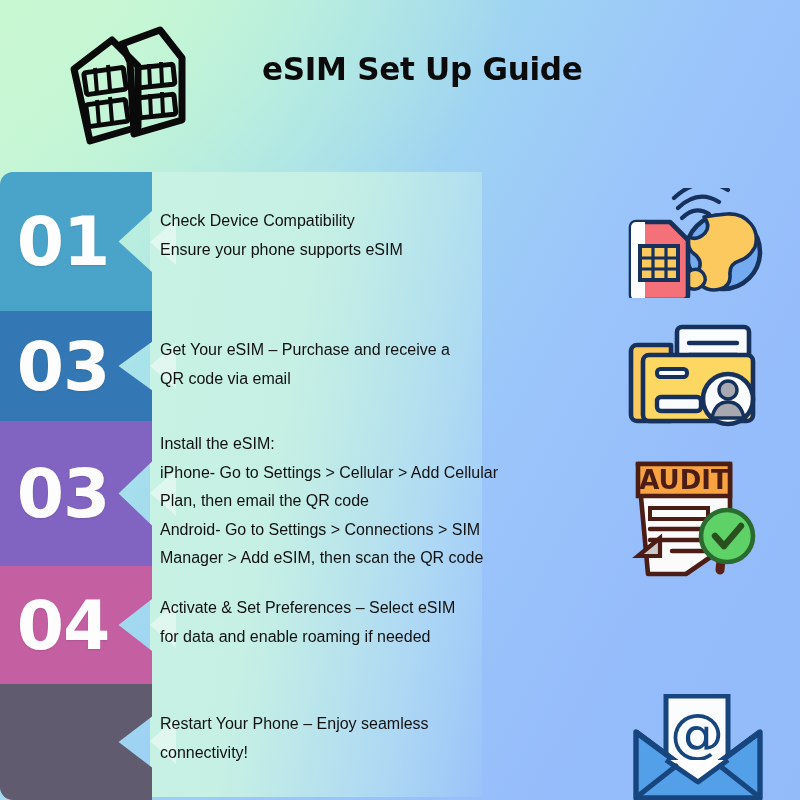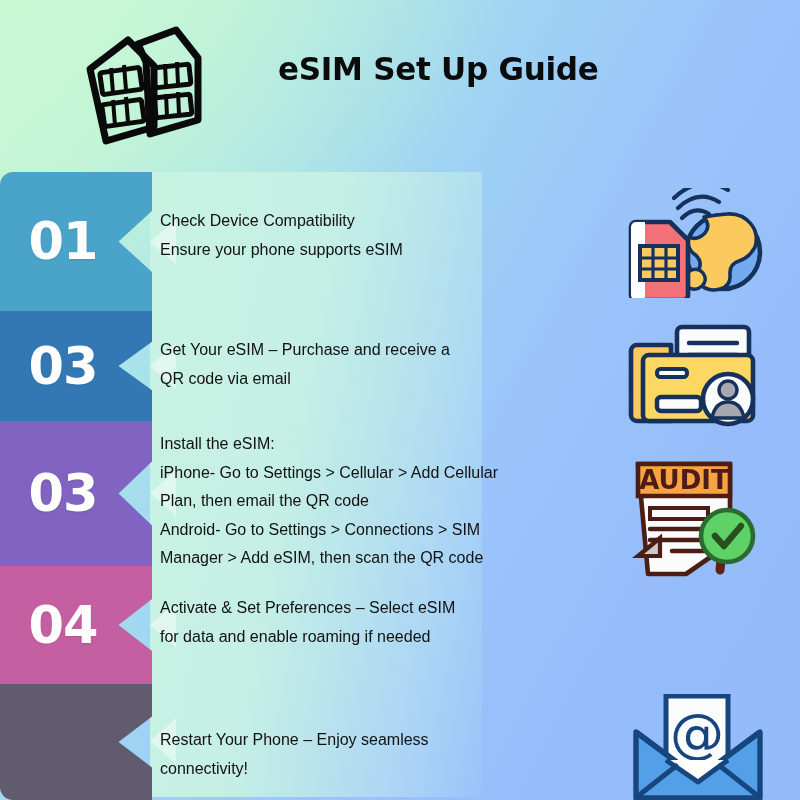--- a/index.html
+++ b/index.html
@@ -13,21 +13,21 @@
   
   #bg {
     position:absolute; inset:0;
     background:
       radial-gradient(120% 95% at -8% -10%, #c8f8d2 0%, #c8f8d2 14%, rgba(200,248,210,0.0) 62%),
       linear-gradient(118deg,#c9f7d4 0%, #bdf0dd 12%, #a9e3ea 27%, #9fd4f2 42%, #9bc6fa 58%, #96bdfa 78%, #93bbfa 100%);
   }
 
   
   #header {
-    position:absolute; left:16px; top:0; width:744px; height:170px;
+    position:absolute; left:0; top:0; width:744px; height:170px;
   }
   #sim-logo { position:absolute; left:60px; top:22px; }
   #title {
     position:absolute; left:262px; top:50px;
     font-size:32px; font-weight:bold; color:#0b0b0b;
     letter-spacing:-0.3px;
     font-family:"DejaVu Sans", sans-serif;
     transform:scaleX(0.97);
     transform-origin:left center;
   }
@@ -49,21 +49,21 @@
   }
   .bar .bar-shape {
     position:absolute; inset:0;
     clip-path:polygon(0% 0%, 100% 0%, 100% 28%, 78% 50%, 100% 72%, 100% 100%, 0% 100%);
   }
   .row.first .bar .bar-shape { border-top-left-radius:13px; }
   .row.last  .bar .bar-shape { border-bottom-left-radius:13px; }
 
   .num {
     position:relative; z-index:2;
-    color:#fdfdfd; font-weight:bold; font-size:51px;
+    color:#fdfdfd; font-weight:bold; font-size:68px;
     font-family:"DejaVu Sans", sans-serif;
     letter-spacing:-1px;
     margin-right:26px;
     text-shadow:0 1px 2px rgba(0,0,0,0.10);
   }
 
   
   .notch {
     position:absolute; left:150px; width:26px; height:46px;
     background:rgba(255,255,255,0.45);
@@ -226,21 +226,21 @@
       <div>Activate &amp; Set Preferences – Select eSIM</div>
       <div>for data and enable roaming if needed</div>
     </div>
   </div>
 
   <div class="row last" style="top:512px;height:116px;">
     <div class="bar">
       <div class="bar-shape" style="background:#615b6f;"></div>
     </div>
     <div class="notch" style="top:34px;"></div>
-    <div class="txt" style="top:42px;">
+    <div class="txt" style="top:26px;">
       <div>Restart Your Phone – Enjoy seamless</div>
       <div>connectivity!</div>
     </div>
 
     <span class="icon-wrap" style="top:10px;right:32px;">
       <svg width="140" height="112" viewBox="0 0 140 112">
 
         <rect x="38" y="2" width="62" height="74" fill="#fbfcfd" stroke="#17457e" stroke-width="5"></rect>
         <text x="69" y="58" text-anchor="middle" font-family="DejaVu Sans, sans-serif" font-size="54" fill="#17457e">@</text>
 

